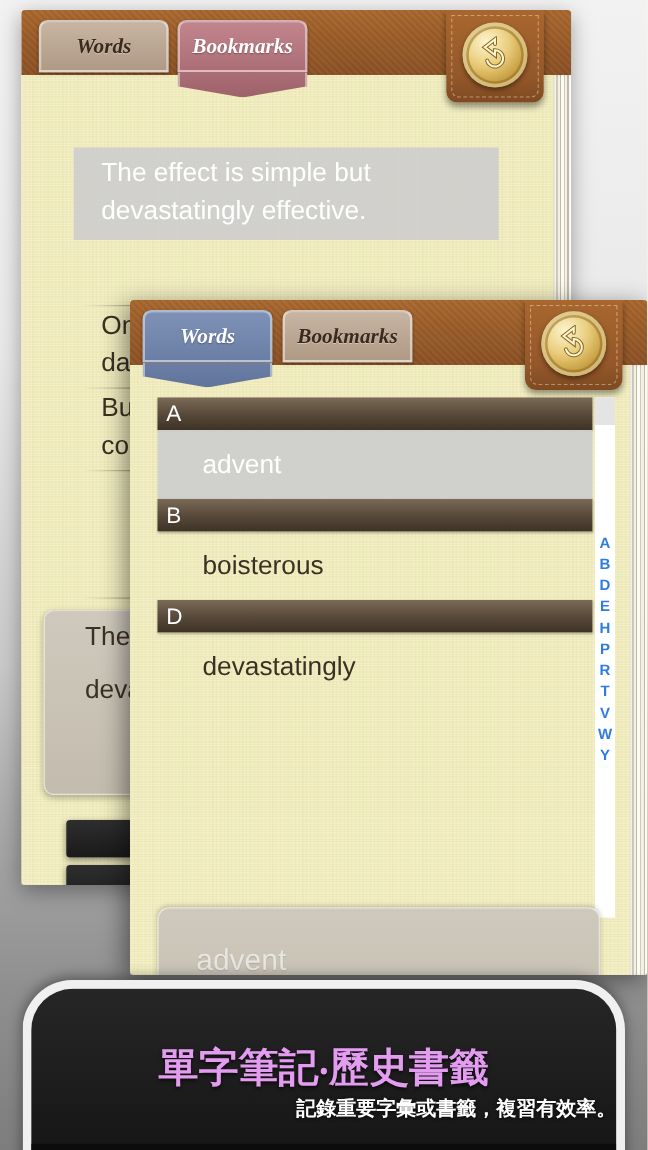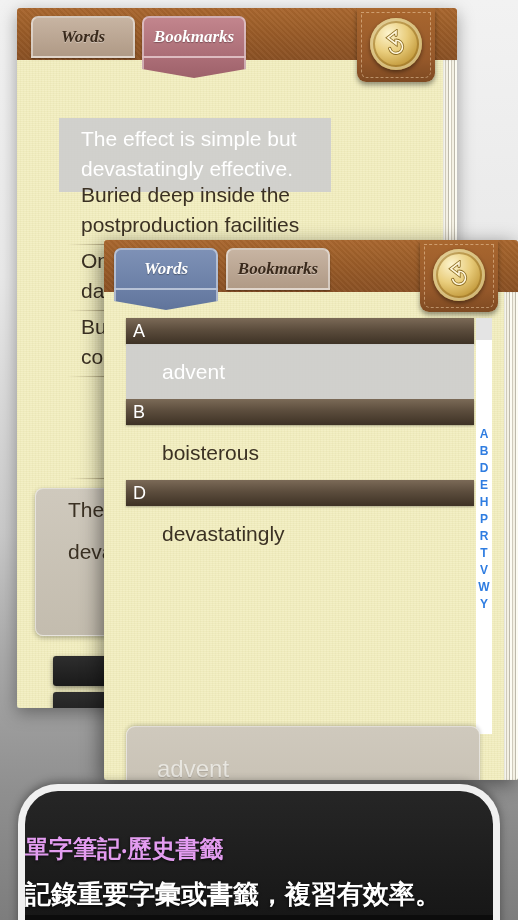--- a/index.html
+++ b/index.html
@@ -90,21 +90,21 @@
   #rear .paper{ top:52px; }
   #rear .paper-edge{ right:0; }
 
   .issue-bar{
     position:absolute; left:42px; width:340px; height:30px;
     background:linear-gradient(180deg,#7a6a58 0%,#5e4f3f 45%,#433729 100%);
     color:#fff; font-size:19px; line-height:30px; padding-left:9px;
     box-shadow:0 1px 2px rgba(0,0,0,.35);
   }
   .hl-block{
-    position:absolute; left:42px; width:272px;
+    position:absolute; left:42px; width:340px;
     background:rgba(205,205,205,.9);
     color:#fff; font-size:21px; line-height:30px; padding:6px 9px 8px 22px;
   }
   .plain-line{
     position:absolute; left:64px; width:320px;
     color:#3b3123; font-size:21px; line-height:30px;
   }
   .sep{ position:absolute; left:50px; width:332px; height:1px;
         background:linear-gradient(90deg,rgba(120,105,70,0),rgba(120,105,70,.55) 12%,rgba(120,105,70,.55) 88%,rgba(120,105,70,0)); }
   .grey-card{
@@ -170,28 +170,28 @@
     border:7px solid #f0f0f0; border-bottom:none;
     border-radius:40px 40px 0 0;
     box-shadow:0 -2px 10px rgba(0,0,0,.4);
     overflow:hidden;
   }
   .def-ghost{
     position:absolute; left:30px; right:20px; top:6px;
     color:rgba(220,215,205,.40); font-size:20px; line-height:32px;
   }
   .cap1{
-    position:absolute; left:0; right:0; top:40px; 
-    color:#e39cf0; font-size:24px; font-weight:bold;
+    position:absolute; left:0; right:0; top:40px; text-align:center;
+    color:#e39cf0; font-size:32px; font-weight:bold;
     text-shadow:0 1px 3px rgba(0,0,0,.7);
     font-family:Liberation Serif, serif;
   }
   .cap2{
-    position:absolute; left:0; right:0; top:86px; text-align:left;
-    color:#fff; font-size:26px; font-weight:bold;
+    position:absolute; left:0; right:0; top:86px; text-align:right;
+    color:#fff; font-size:16px; font-weight:bold;
     text-shadow:0 1px 3px rgba(0,0,0,.8);
   }
   .tools{
     position:absolute; left:0; right:0; top:124px; height:40px;
     background:#0c0c0c;
     display:flex; align-items:center; justify-content:center; gap:90px;
   }
 </style>
 </head>
 <body>
@@ -217,21 +217,20 @@
         <path d="M12 5 L12 2 L5.5 7 L12 12 L12 9 a5.2 5.2 0 1 1 -5 6.6" fill="none" stroke="#8a6a20" stroke-width="2.6" stroke-linecap="round"></path>
         <path d="M12 5 L12 2 L5.5 7 L12 12 L12 9 a5.2 5.2 0 1 1 -5 6.6" fill="none" stroke="#fff6d8" stroke-width="1.3" stroke-linecap="round"></path>
       </svg>
     </div>
 
     <div class="paper-edge" style="right:0; top:52px; bottom:0"></div>
 
 
     <div class="hl-block" style="top:110px">The effect is simple but devastatingly effective.</div>
 
-    <div class="plain-line" style="top:172px">Buried deep inside the postproduction facilities</div>
     <div class="sep" style="top:236px"></div>
 
     <div class="plain-line" style="top:238px">On</div>
     <div class="plain-line" style="top:268px">da</div>
     <div class="sep" style="top:302px"></div>
 
     <div class="plain-line" style="top:304px">Bu</div>
     <div class="plain-line" style="top:334px">co</div>
     <div class="sep" style="top:368px"></div>
     <div class="sep" style="top:470px"></div>

